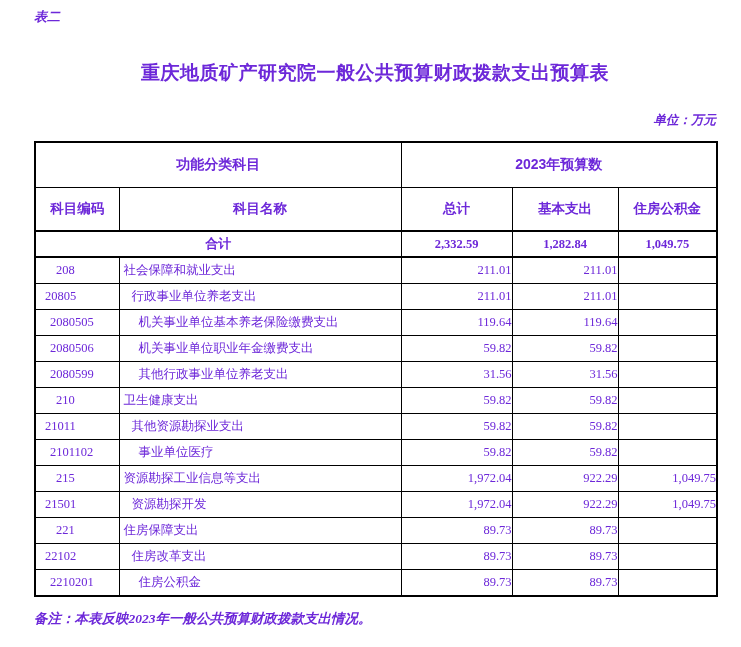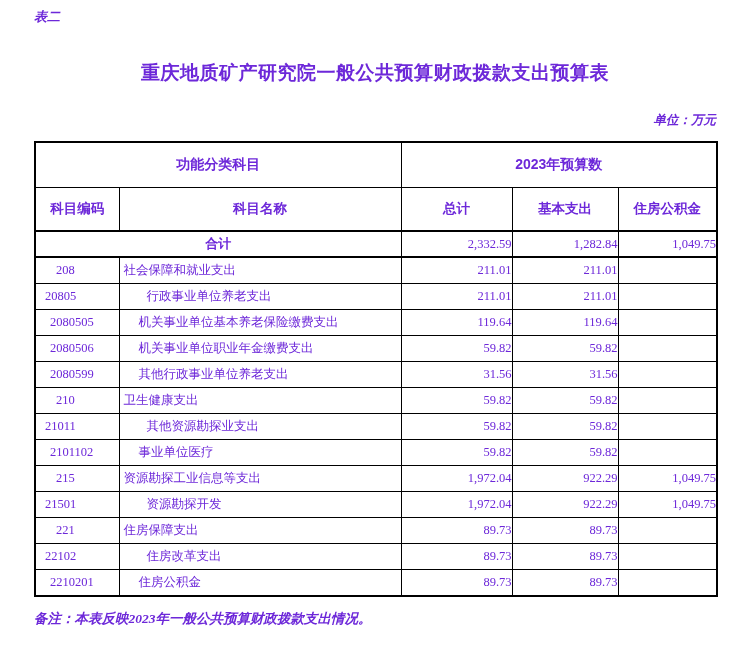--- a/index.html
+++ b/index.html
@@ -86,21 +86,22 @@
   }
   tr.total-row .total-label {
     text-align: center;
     font-family: "Liberation Sans", sans-serif;
     font-size: 13px;
     font-weight: bold;
     vertical-align: middle;
     margin-top: 30px;
   }
   tr.total-row .num {
-    font-weight: normal;
+    font-weight: bold;
+    text-align: center;
   }
   tbody tr.data-row td {
     height: 25px;
     vertical-align: middle;
   }
   td.code {
     font-family: "Liberation Serif", serif;
     font-size: 12.5px;
     text-align: left;
   }
@@ -114,21 +115,21 @@
     font-size: 12.5px;
     text-align: right;
     padding-right: 4px;
     vertical-align: middle;
   }
   
   td.code.lv1 { padding-left: 20px; }
   td.code.lv2 { padding-left: 9px; }
   td.code.lv3 { padding-left: 14px; }
   td.name.lv1 { padding-left: 4px; }
-  td.name.lv2 { padding-left: 27px; }
+  td.name.lv2 { padding-left: 12px; }
   td.name.lv3 { padding-left: 19px; }
   .footnote {
     position: absolute;
     left: 34px;
     top: 610px;
     font-size: 13.5px;
     font-weight: bold;
     font-style: italic;
     font-family: "Liberation Serif", serif;
   }

